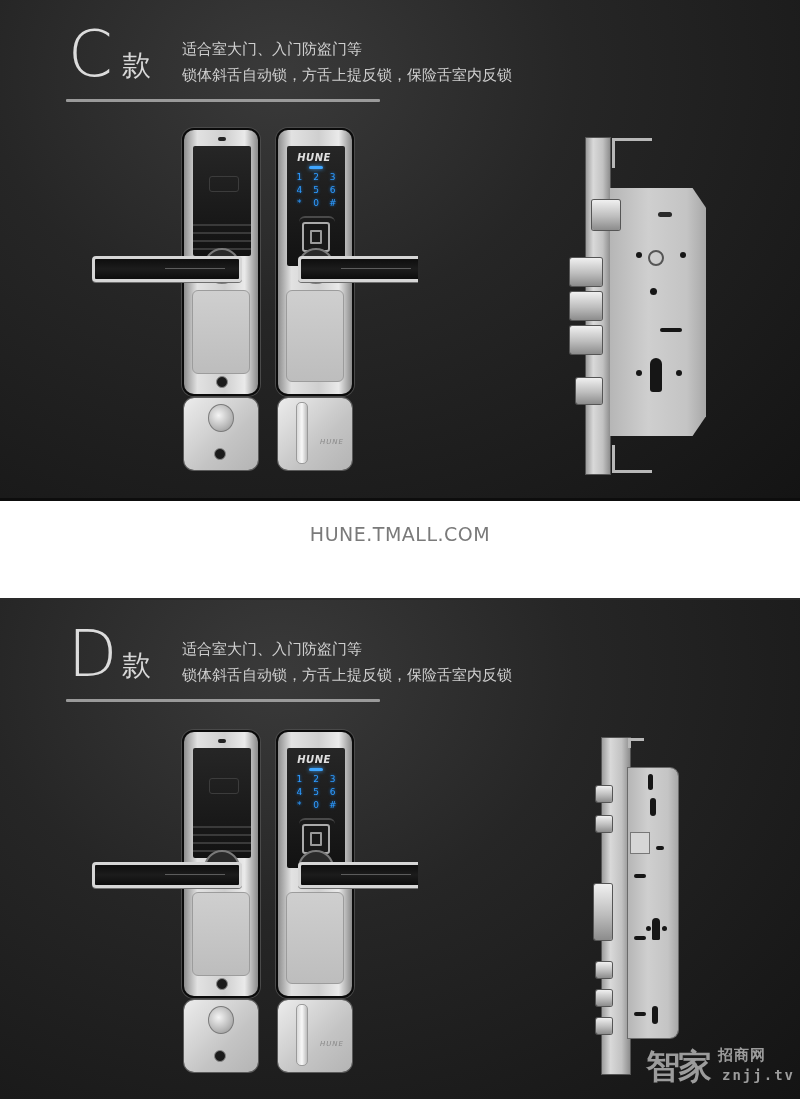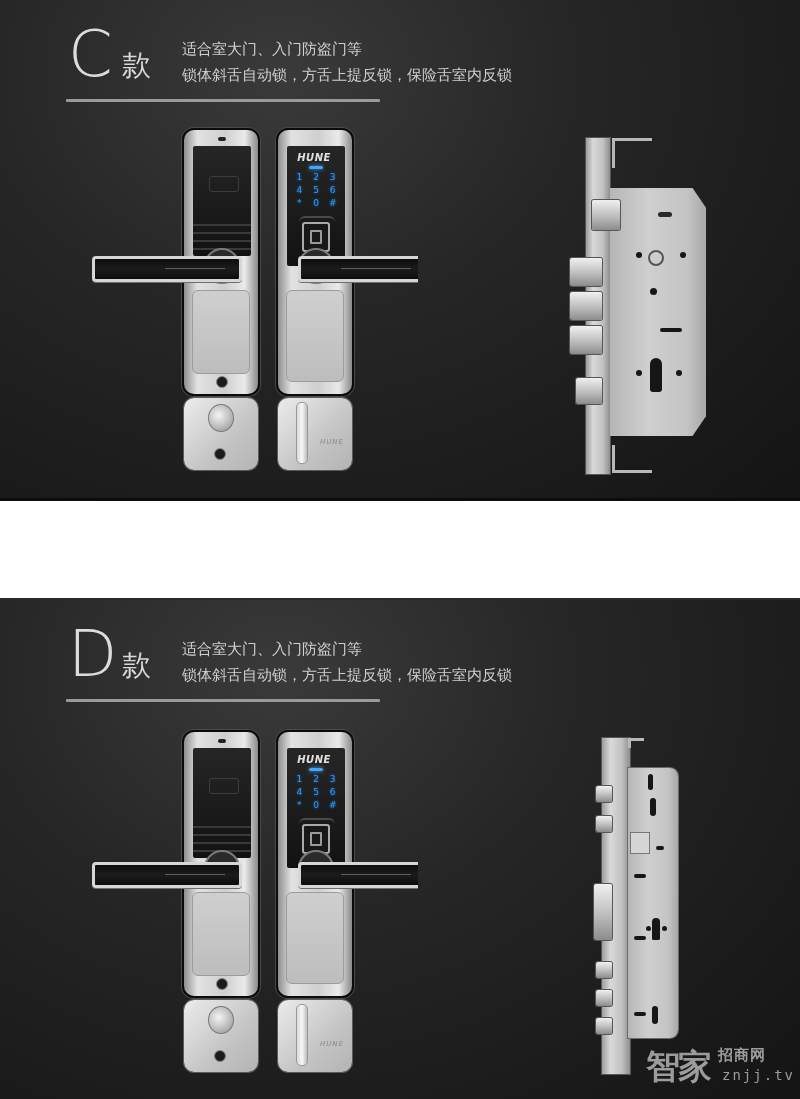--- a/index.html
+++ b/index.html
@@ -127,21 +127,21 @@
   .slogan {
     position: absolute; left: 0; right: 0; top: 56px; text-align: center;
     font-size: 18px; color: #7e7e7e; letter-spacing: 1px;
   }
 
   .watermark {
     position: absolute; left: 646px; top: 1046px; width: 150px; height: 40px;
   }
   .wm-big { position: absolute; left: 0; top: 0; font-size: 34px; font-weight: bold; color: #9c9c9c; line-height: 40px; letter-spacing: -2px; }
   .wm-small { position: absolute; left: 72px; top: 0px; font-size: 15px; font-weight: bold; color: #9c9c9c; line-height: 18px; letter-spacing: 1px; }
-  .wm-url { position: absolute; left: 76px; top: 21px; font-size: 14px; font-weight: normal; color: #9c9c9c; line-height: 16px; letter-spacing: 2px; font-family: "DejaVu Sans Mono", monospace; }
+  .wm-url { position: absolute; left: 76px; top: 21px; font-size: 14px; font-weight: bold; color: #9c9c9c; line-height: 16px; letter-spacing: 2px; font-family: "DejaVu Sans Mono", monospace; }
 </style>
 </head>
 <body>
 
 <section class="panel c">
   <div class="model-letter">C</div>
   <div class="model-kuan">款</div>
   <div class="desc">
     <div>适合室大门、入门防盗门等</div>
     <div>锁体斜舌自动锁，方舌上提反锁，保险舌室内反锁</div>
@@ -221,20 +221,21 @@
     </div>
     <div class="bolt" style="left:32px; top:70px; width:28px; height:30px;"></div>
     <div class="bolt" style="left:10px; top:128px; width:32px; height:28px;"></div>
     <div class="bolt" style="left:10px; top:162px; width:32px; height:28px;"></div>
     <div class="bolt" style="left:10px; top:196px; width:32px; height:28px;"></div>
     <div class="bolt" style="left:16px; top:248px; width:26px; height:26px;"></div>
   </div>
 </section>
 
 <div class="band">
+  <div class="site">HUNE.TMALL.COM</div>
 </div>
 
 <section class="panel d">
   <div class="model-letter">D</div>
   <div class="model-kuan">款</div>
   <div class="desc">
     <div>适合室大门、入门防盗门等</div>
     <div>锁体斜舌自动锁，方舌上提反锁，保险舌室内反锁</div>
   </div>
   <div class="underline"></div>

